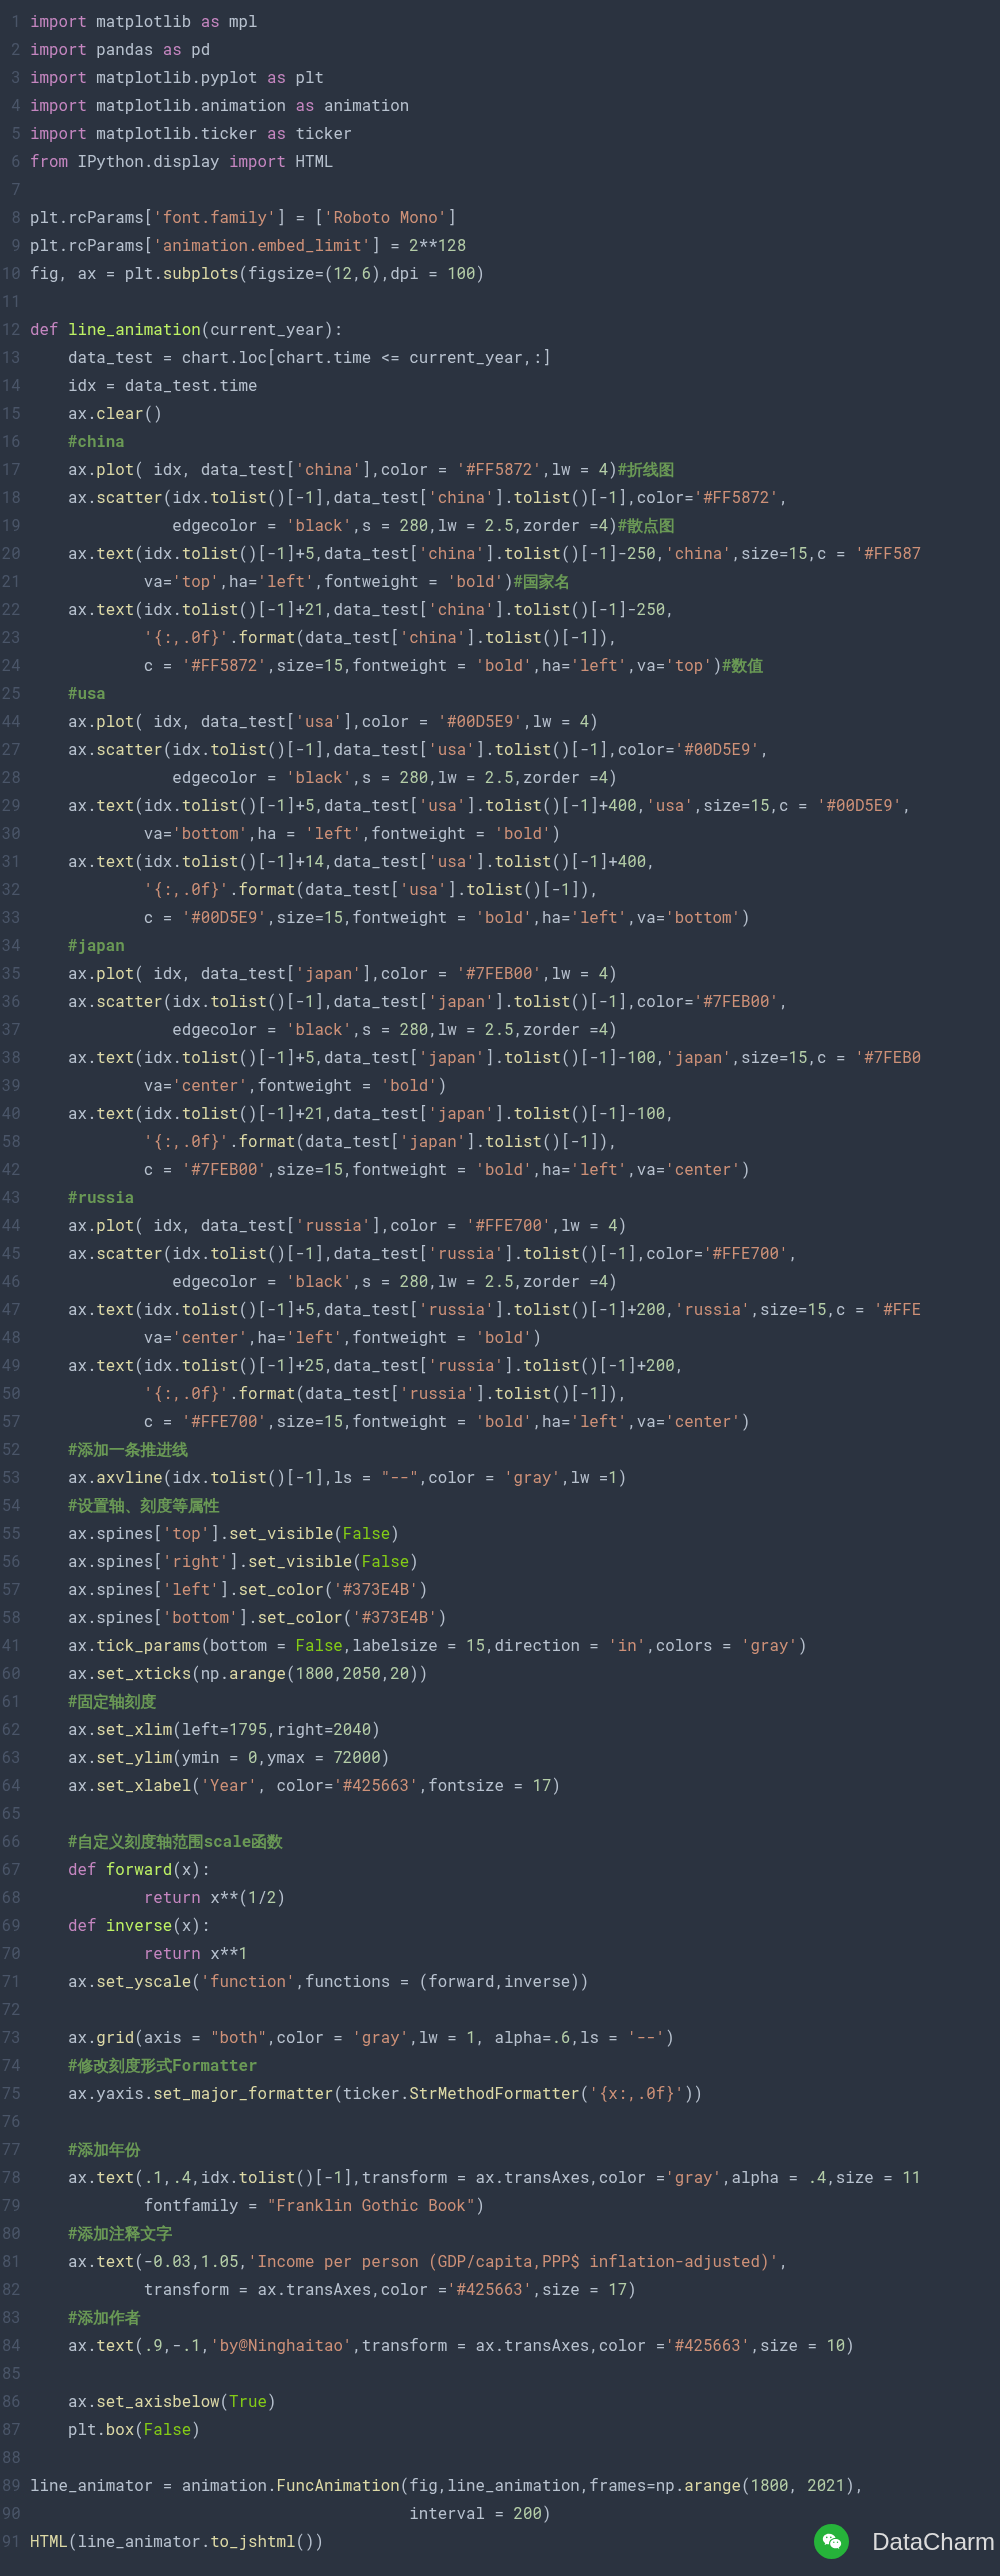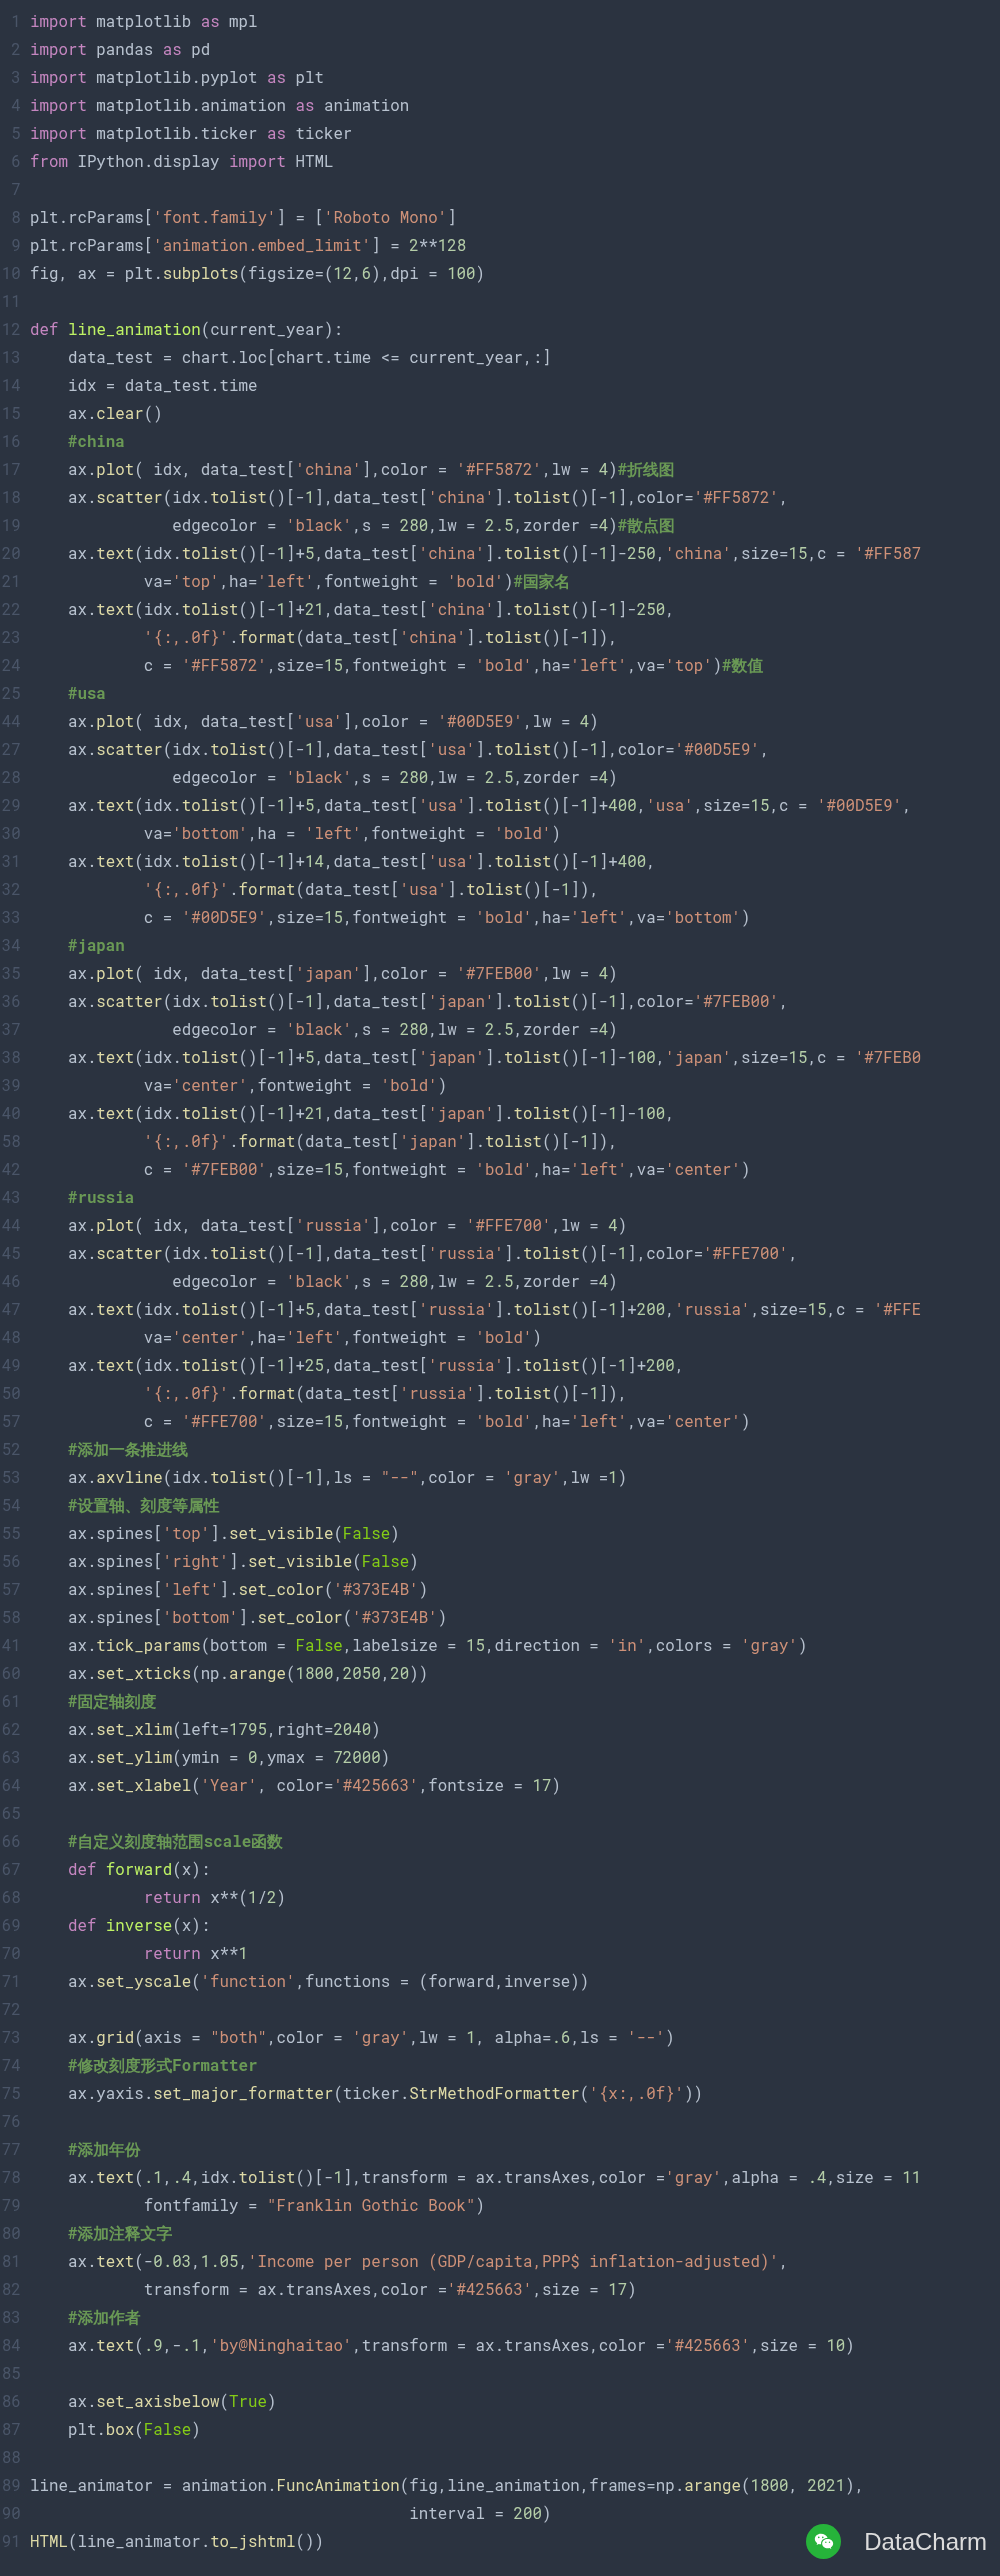--- a/index.html
+++ b/index.html
@@ -45,21 +45,21 @@
   .tk-func { color: #ddd9a6; }   
   .tk-str  { color: #ce9178; }   
   .tk-num  { color: #b5cea8; }   
   .tk-cmt  { color: #6a9955; font-weight: bold; }   
   .tk-op   { color: #b8c2cf; }   
   .tk-bool { color: #84cc16; }   
   .tk-def  { color: #bef264; }   
 
   .watermark {
     position: fixed;
-    right: 13px;
+    right: 5px;
     bottom: 16.7px;
     display: flex;
     align-items: center;
     gap: 23px;
     color: #dcdcdc;
     font-family: Arial, sans-serif;
     font-size: 24px;
     pointer-events: none;
   }
   .watermark .wm-icon {

